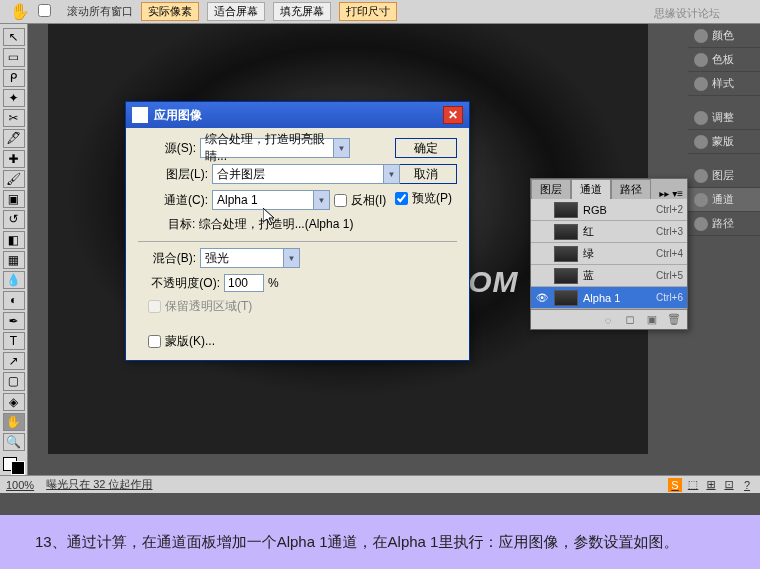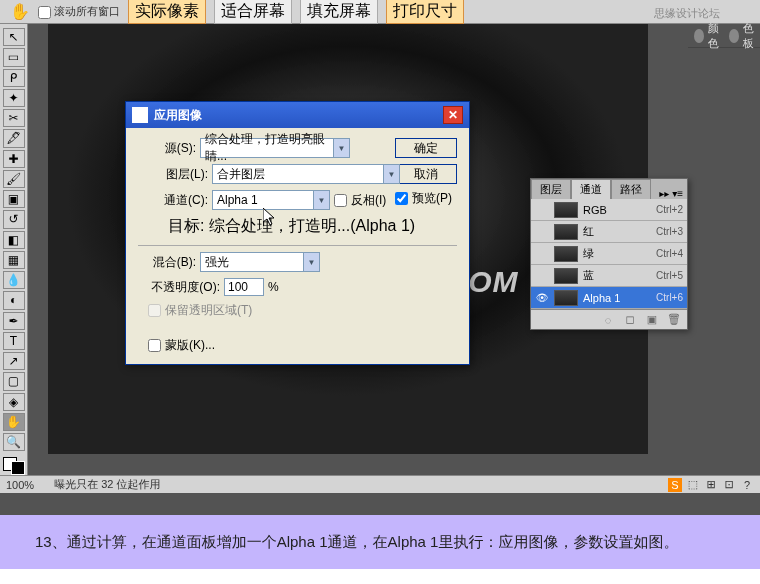--- a/index.html
+++ b/index.html
@@ -1,57 +1,57 @@
 <!DOCTYPE html>
 <html><head>
 <meta charset="utf-8">
 <style>
 * { box-sizing: border-box; margin: 0; padding: 0; font-family: "Microsoft YaHei", SimSun, Arial, sans-serif; }
 body { background: #fff; width: 760px; height: 584px; overflow: hidden; position: relative; }
 .app { width: 760px; height: 515px; background: #535353; position: relative; }
 .top-bar { height: 24px; background: #d4d4d4; border-bottom: 1px solid #888; display: flex; align-items: center; padding: 0 10px; gap: 8px; }
-.scroll-check { font-size: 11px; color: #333; display: flex; align-items: flex-end; gap: 3px; }
-.btn-small { background: #eee; border: 1px solid #aaa; font-size: 16px; padding: 1px 6px; cursor: pointer; }
+.scroll-check { font-size: 11px; color: #333; display: flex; align-items: flex-start; gap: 16px; }
+.btn-small { background: #eee; border: 1px solid #aaa; font-size: 11px; padding: 1px 6px; cursor: pointer; }
 .btn-small.highlight { background: #ffe0a0; border-color: #d89040; }
 .brand-top { position: absolute; top: 6px; right: 40px; font-size: 11px; color: #888; }
 .doc-tab-row { height: 22px; background: #b8b8b8; display: flex; align-items: flex-end; padding-left: 30px; }
 .doc-tab { background: #d4d4d4; border: 1px solid #888; border-bottom: none; font-size: 11px; padding: 2px 10px; color: #333; display: flex; align-items: center; gap: 6px; }
 .close-x { font-size: 10px; cursor: pointer; }
 .workspace { display: flex; height: calc(100% - 46px - 18px); background: #535353; }
 .tool-col { width: 28px; background: #d4d4d4; border-right: 1px solid #888; display: flex; flex-direction: column; align-items: center; padding-top: 4px; gap: 2px; }
 .tool-btn { width: 22px; height: 22px; border: 1px solid #888; background: #d4d4d4; display: flex; align-items: center; justify-content: center; font-size: 12px; cursor: pointer; }
 .tool-btn.act { background: #969696; }
 .swatch { width: 22px; height: 22px; margin-top: 4px; position: relative; }
 .sw-fg { width: 14px; height: 14px; background: #fff; border: 1px solid #000; position: absolute; top: 0; left: 0; }
 .sw-bg { width: 14px; height: 14px; background: #000; border: 1px solid #fff; position: absolute; bottom: 0; right: 0; }
 .canvas-wrap { flex: 1; position: relative; background: #535353; overflow: hidden; }
 .canvas-img { position: absolute; left: 20px; top: 0; width: 600px; height: 430px; background: radial-gradient(ellipse 120px 120px at 50% 55%, #000 30%, #0a0a0a 35%, #2a2a2a 45%, #000 50%, transparent 55%), radial-gradient(ellipse 350px 250px at 50% 40%, #3a3a3a 30%, #1a1a1a 60%, #2a2a2a 80%); filter: contrast(1.1); }
-.right-panels { width: 72px; background: #535353; display: flex; flex-direction: row; }
+.right-panels { width: 72px; background: #535353; display: flex; flex-direction: column; }
 .right-panel-item { height: 24px; display: flex; align-items: center; justify-content: flex-start; padding-left: 6px; gap: 4px; color: #ddd; font-size: 11px; border-bottom: 1px solid #444; cursor: pointer; }
 .right-panel-item.sel { background: #686868; }
 .rp-icon { width: 14px; height: 14px; background: #888; border-radius: 50%; }
-.status { height: 18px; background: #d4d4d4; border-top: 1px solid #888; display: flex; align-items: center; padding: 0 6px; font-size: 11px; color: #333; gap: 20px; }
+.status { height: 18px; background: #d4d4d4; border-top: 1px solid #888; display: flex; align-items: center; padding: 0 6px; font-size: 11px; color: #333; gap: 12px; text-decoration: underline; }
 .status-icons { margin-left: auto; display: flex; gap: 4px; }
 .status-icons span { width: 14px; height: 14px; display: inline-flex; align-items: center; justify-content: center; font-size: 11px; }
 .dialog { position: absolute; left: 125px; top: 60px; width: 345px; background: #ece9d8; border: 1px solid #003399; box-shadow: 2px 2px 8px rgba(0,0,0,0.4); margin-top: 41px; }
 .dlg-title { background: linear-gradient(#3a6ee0, #2755c4); height: 26px; display: flex; align-items: center; padding: 0 6px; color: #fff; font-size: 12px; font-weight: bold; }
 .dlg-title-icon { width: 16px; height: 16px; background: #fff; margin-right: 6px; }
 .dlg-close { margin-left: auto; width: 20px; height: 18px; background: #e04030; color: #fff; display: flex; align-items: center; justify-content: center; font-size: 12px; cursor: pointer; border: 1px solid #a02010; }
 .dlg-body { padding: 10px 12px; position: relative; font-size: 12px; color: #000; }
 .field-row { display: flex; align-items: center; margin-bottom: 6px; gap: 4px; }
 .field-label { width: 58px; text-align: right; }
 .dlg-select { border: 1px solid #7f9db9; background: #fff; height: 20px; font-size: 12px; padding: 0 18px 0 4px; position: relative; display: flex; align-items: center; }
 .sel-arrow { position: absolute; right: 0; top: 0; width: 16px; height: 100%; background: #c6d3ef; border-left: 1px solid #7f9db9; display: flex; align-items: center; justify-content: center; font-size: 9px; color: #4a6; }
 .sel-arrow::after { content: "▼"; color: #456; font-size: 8px; }
 .dlg-btns { position: absolute; right: 12px; top: 10px; display: flex; flex-direction: column; gap: 6px; }
 .dlg-btn { width: 62px; height: 20px; border: 1px solid #003399; background: #ece9d8; font-size: 12px; cursor: pointer; }
 .chk { display: flex; align-items: center; gap: 4px; font-size: 12px; }
 .chk input { width: 13px; height: 13px; }
 .sep { height: 1px; background: #aaa; margin: 6px 0; }
-.target-line { margin: 4px 0 8px 30px; font-size: 16px; }
+.target-line { margin: 4px 0 8px 30px; font-size: 12px; }
 .opacity-input { width: 40px; border: 1px solid #7f9db9; height: 18px; font-size: 12px; padding: 0 3px; }
 .cursor-arrow { position: absolute; left: 263px; top: 208px; width: 14px; height: 18px; pointer-events: none; }
 .cursor-arrow svg { width: 14px; height: 18px; }
 .channels-panel { position: absolute; right: 72px; top: 178px; width: 158px; background: #d4d4d4; border: 1px solid #666; box-shadow: 2px 2px 6px rgba(0,0,0,0.4); }
 .cp-tabs { height: 20px; background: #b8b8b8; display: flex; align-items: flex-end; font-size: 11px; }
 .cp-tab { padding: 2px 8px; border: 1px solid #888; border-bottom: none; background: #b8b8b8; cursor: pointer; }
 .cp-tab.act { background: #d4d4d4; }
 .cp-arrows { margin-left: auto; padding: 0 4px; font-size: 10px; }
 .cp-list { background: #d4d4d4; }
 .cp-row { height: 22px; display: flex; align-items: center; border-bottom: 1px solid #aaa; font-size: 11px; padding: 0 4px; gap: 5px; cursor: pointer; }
@@ -217,21 +217,21 @@
       </div>
 
       <div class="target-line">
         <span>目标:</span>
         <span>综合处理，打造明...(Alpha 1)</span>
       </div>
       <div class="sep"></div>
 
       <div class="field-row">
         <span class="field-label">混合(B):</span>
-        <div class="dlg-select" style="width:120px">
+        <div class="dlg-select" style="width:100px">
             <span>强光</span>
             <span class="sel-arrow"></span>
           </div>
       </div>
       <div class="field-row">
         <span class="field-label" style="width:82px">不透明度(O):</span>
         <input class="opacity-input" value="100" style="">
         <span>%</span>
       </div>
       <label class="chk" style="margin-left:10px;color:#888">

